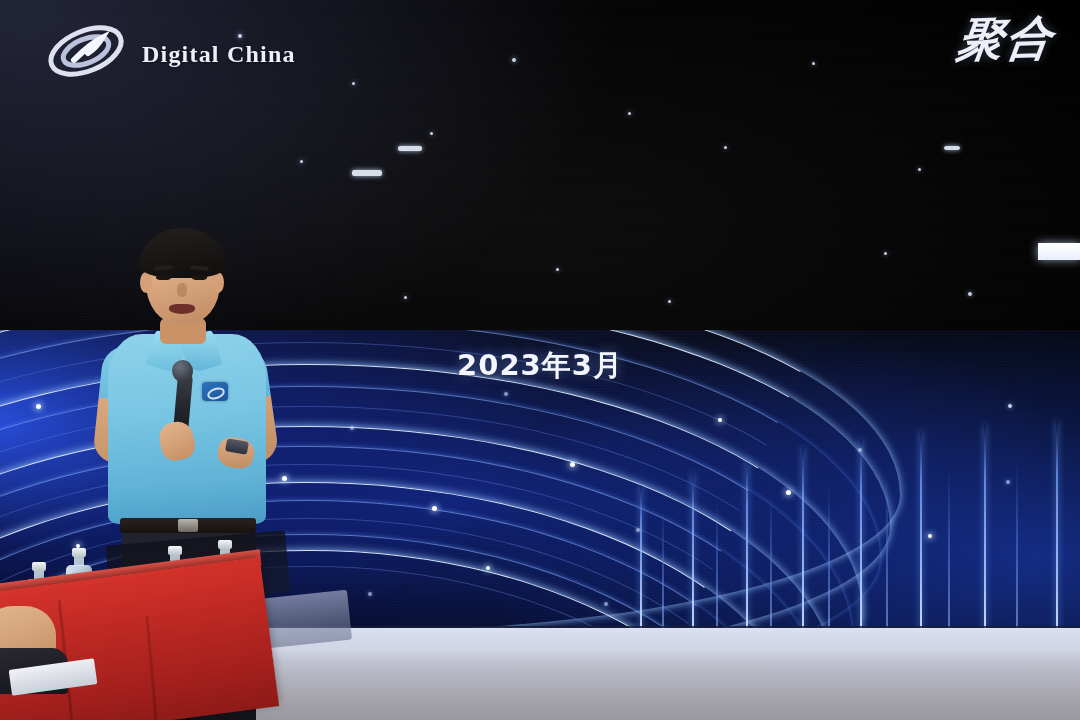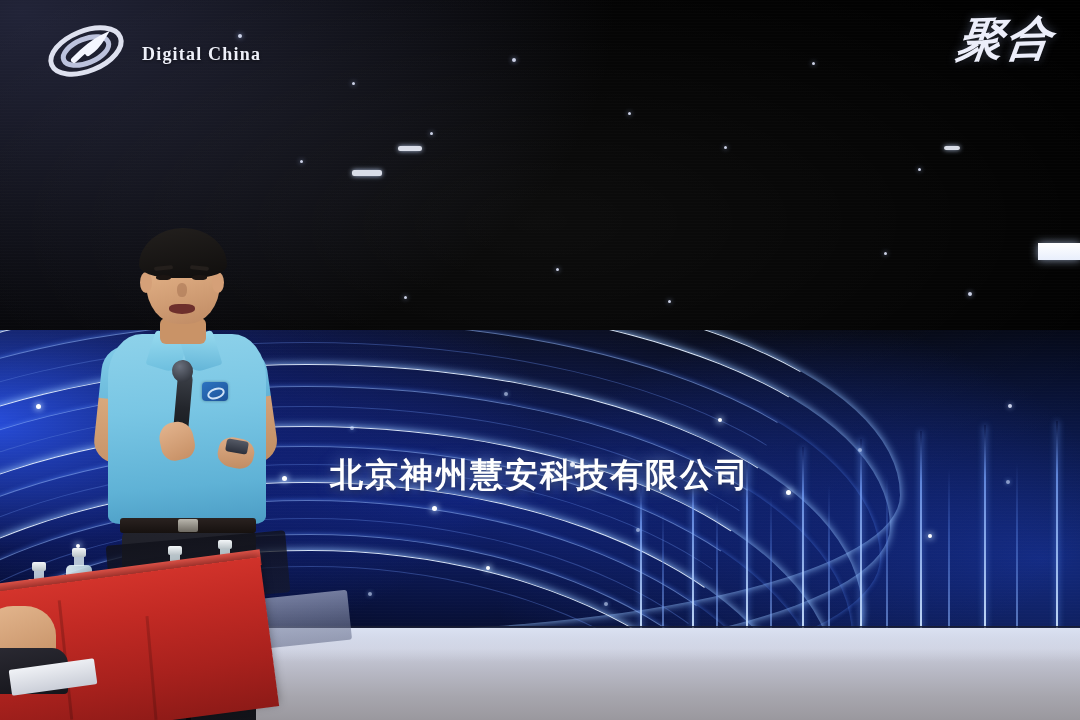--- a/index.html
+++ b/index.html
@@ -63,21 +63,21 @@
 
   
   .brand-left { position:absolute; left:44px; top:18px; display:flex; align-items:center; gap:14px; }
   .dc-mark { width:84px; height:66px; flex:0 0 auto; }
   .dc-text { display:flex; flex-direction:column; line-height:1; }
   .dc-cn {
     font-size:34px; font-weight:700; color:#f2f3fb; letter-spacing:4px;
     font-family:"DejaVu Sans", sans-serif; text-shadow:0 1px 3px rgba(0,0,0,.55);
   }
   .dc-en {
-    font-size:18px; font-weight:700; color:#eef0f9; letter-spacing:1.2px; margin-top:5px;
+    font-size:24px; font-weight:700; color:#eef0f9; letter-spacing:1.2px; margin-top:5px;
     font-family:"Liberation Serif", serif; text-shadow:0 1px 3px rgba(0,0,0,.5);
   }
 
   .brand-right { position:absolute; right:26px; top:14px; text-align:right; }
   .jh-cal {
     font-size:46px; font-weight:700; color:#eceefa; letter-spacing:2px;
     font-family:"DejaVu Sans", sans-serif; font-style:italic;
     transform:skewX(-9deg) rotate(-2deg); transform-origin:right center;
     text-shadow:1px 2px 4px rgba(0,0,0,.6), 0 0 10px rgba(190,205,255,.35);
     line-height:1;
@@ -361,21 +361,21 @@
     </svg>
     <div class="dc-text">
       <div class="dc-en">Digital China</div>
     </div>
   </div>
 
   <div class="brand-right">
     <div class="jh-cal">聚合</div>
   </div>
 
-  <div class="slide-company">北京神州慧安科技有限公司</div>
+  <div class="slide-date">2023年3月</div>
   <div class="edge-bar"></div>
 
   <div class="floor-lip"></div>
   <div class="floor"></div>
   <div class="floor-shine"></div>
 
   <div class="presenter">
     <div class="p-legs"></div>
     <div class="p-leg-split"></div>
     <div class="p-arm-l"></div>

